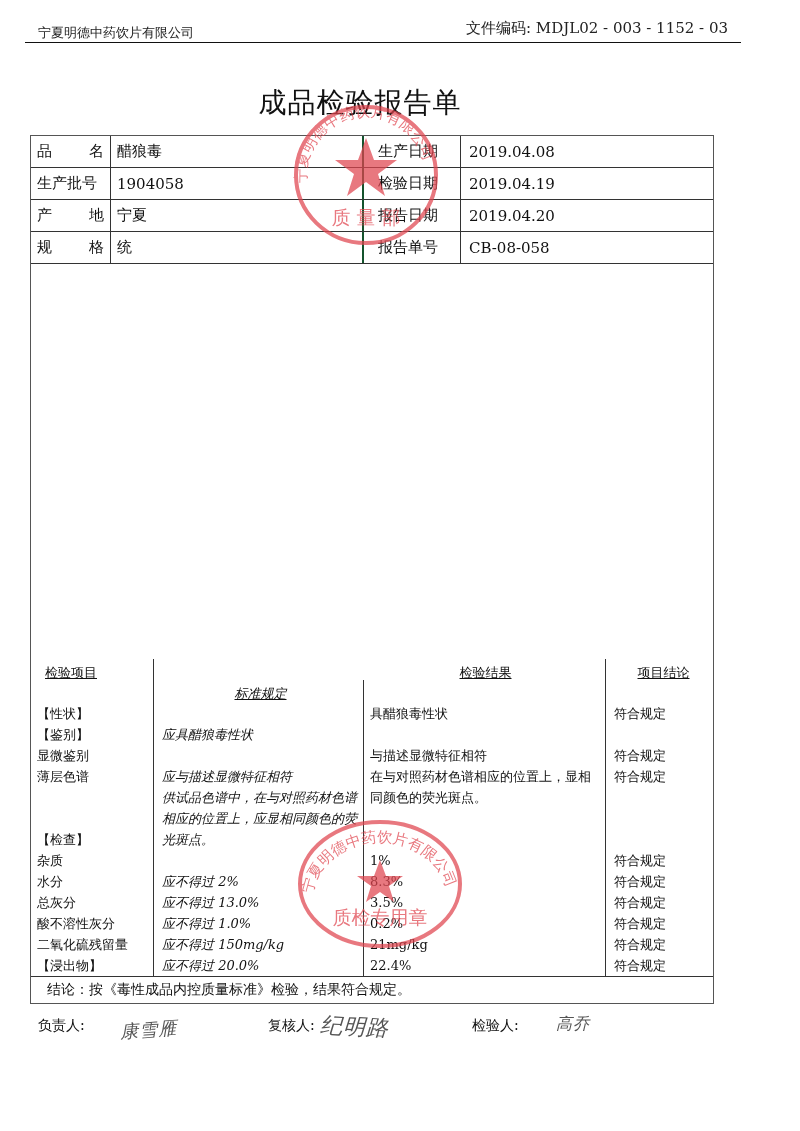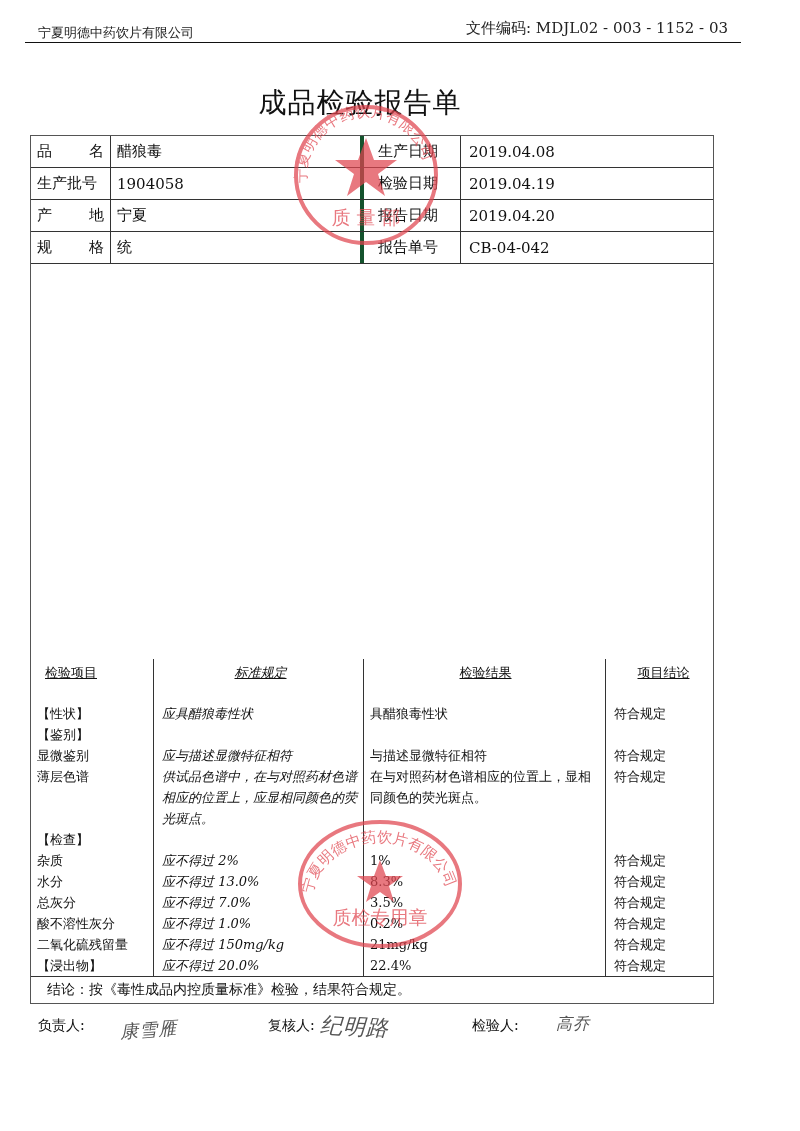--- a/index.html
+++ b/index.html
@@ -10,21 +10,21 @@
   .hdr-right { position: absolute; right: 72px; top: 20px; font-size: 15px; color: #222; line-height: 16px; margin-left: 43px; }
   .hdr-line { position: absolute; left: 25px; top: 42px; width: 716px; height: 1px; background: #111; }
 
   .title { position: absolute; left: 0; width: 720px; top: 84px; text-align: center;
            font-family: "DejaVu Sans", "Liberation Sans", sans-serif; font-size: 28px; letter-spacing: 1px; color: #111; }
 
   .sheet { position: absolute; left: 30px; top: 135px; width: 684px; border: 1px solid #555; box-sizing: border-box; }
   .info-row { display: flex; height: 32px; border-bottom: 1px solid #333; box-sizing: border-box; font-size: 15px; }
   .info-row .lbl { width: 80px; border-right: 1px solid #333; padding: 0 6px; box-sizing: border-box;
                    display: flex; justify-content: space-between; align-items: center; }
-  .info-row .val { width: 253px; border-right: 4px solid #14532d; padding-left: 6px; box-sizing: border-box; display: flex; align-items: center; }
+  .info-row .val { width: 253px; border-right: 2px solid #14532d; padding-left: 6px; box-sizing: border-box; display: flex; align-items: center; }
   .info-row .lbl2 { width: 97px; border-right: 1px solid #333; padding-left: 14px; box-sizing: border-box; display: flex; align-items: center; }
   .info-row .val2 { flex: 1; padding-left: 8px; display: flex; align-items: center; }
 
   .detail { display: flex; height: 713px; border-bottom: 1px solid #333; box-sizing: border-box; font-size: 13px; align-items: flex-end; }
   .col { box-sizing: border-box; border-right: 1px solid #333; padding-top: 3px; line-height: 21px; }
   .col:last-child { border-right: none; }
   .c1 { width: 123px; padding-left: 6px; }
   .c2 { width: 210px; padding-left: 8px; padding-right: 4px; font-style: italic; }
   .c3 { width: 242px; padding-left: 6px; padding-right: 4px; }
   .c4 { width: 107px; padding-left: 8px; }
@@ -78,21 +78,21 @@
     <div class="lbl2">报告日期</div>
     <div class="val2">2019.04.20</div>
   </div>
   <div class="info-row">
     <div class="lbl">
         <span>规</span>
         <span>格</span>
       </div>
     <div class="val">统</div>
     <div class="lbl2">报告单号</div>
-    <div class="val2">CB-04-042</div>
+    <div class="val2">CB-08-058</div>
   </div>
 
   <div class="detail">
     <div class="col c1">
       <div class="col-head">检验项目</div>
       <div class="gap"></div>
       <div class="cell">【性状】</div>
       <div class="cell">【鉴别】</div>
       <div class="cell">显微鉴别</div>
       <div class="cell" style="height:63px">薄层色谱</div>
@@ -107,21 +107,20 @@
     <div class="col c2">
       <div class="col-head">标准规定</div>
       <div class="gap"></div>
       <div class="cell">应具醋狼毒性状</div>
       <div class="cell"></div>
       <div class="cell">应与描述显微特征相符</div>
       <div class="cell wrap" style="height:63px">供试品色谱中，在与对照药材色谱相应的位置上，应显相同颜色的荧光斑点。</div>
       <div class="cell"></div>
       <div class="cell">应不得过 2%</div>
       <div class="cell">应不得过 13.0%</div>
-      <div class="cell">应不得过 7.0%</div>
       <div class="cell">应不得过 1.0%</div>
       <div class="cell">应不得过 150mg/kg</div>
       <div class="cell">应不得过 20.0%</div>
     </div>
     <div class="col c3">
       <div class="col-head">检验结果</div>
       <div class="gap"></div>
       <div class="cell">具醋狼毒性状</div>
       <div class="cell"></div>
       <div class="cell">与描述显微特征相符</div>

